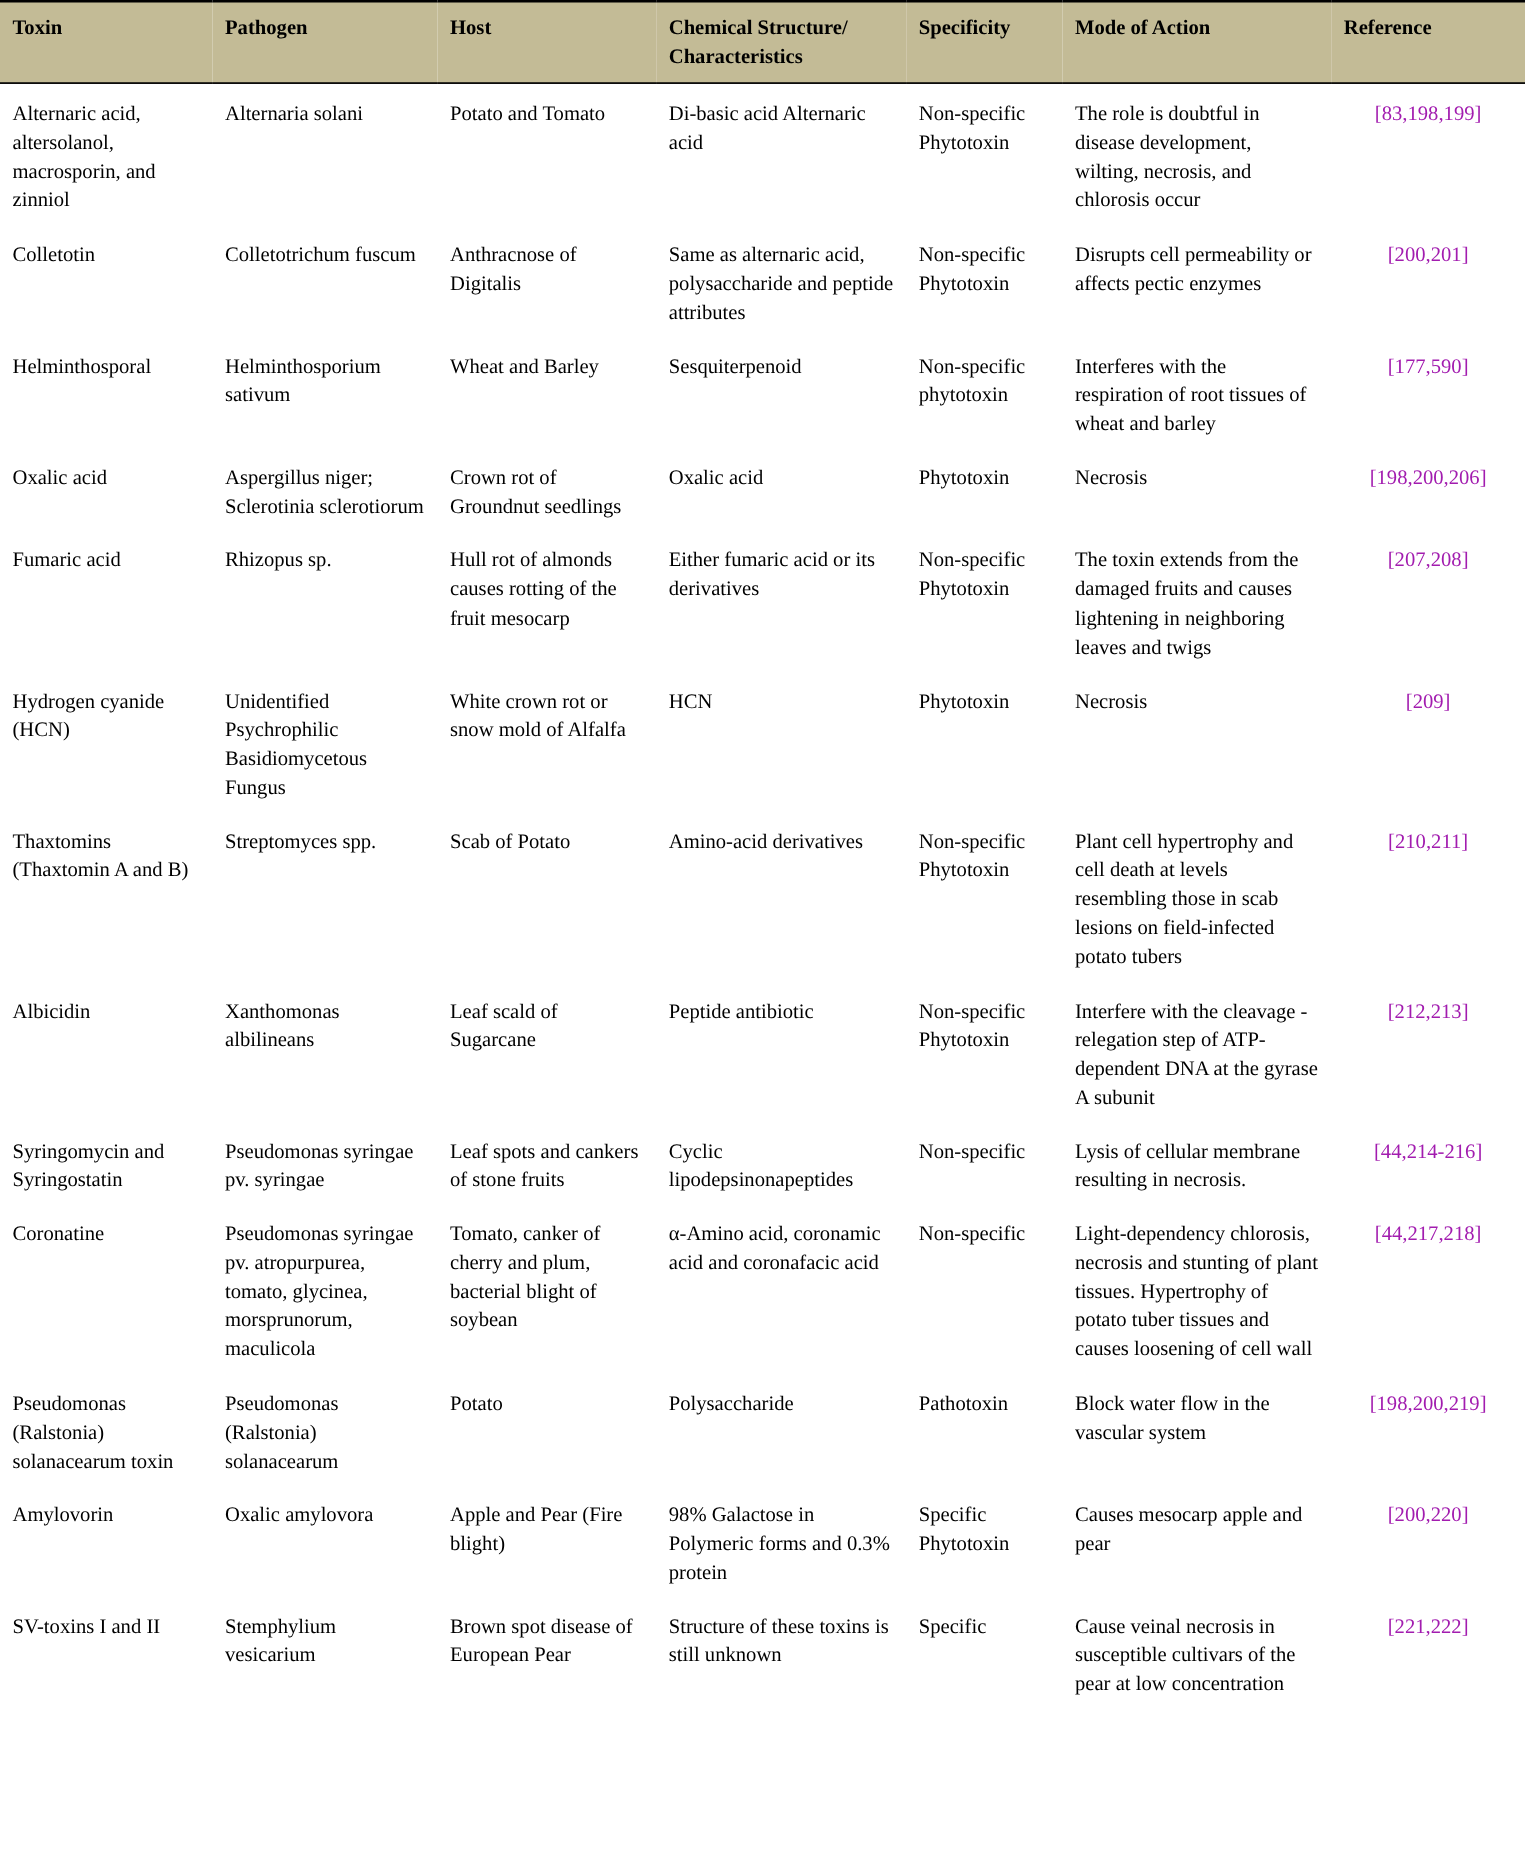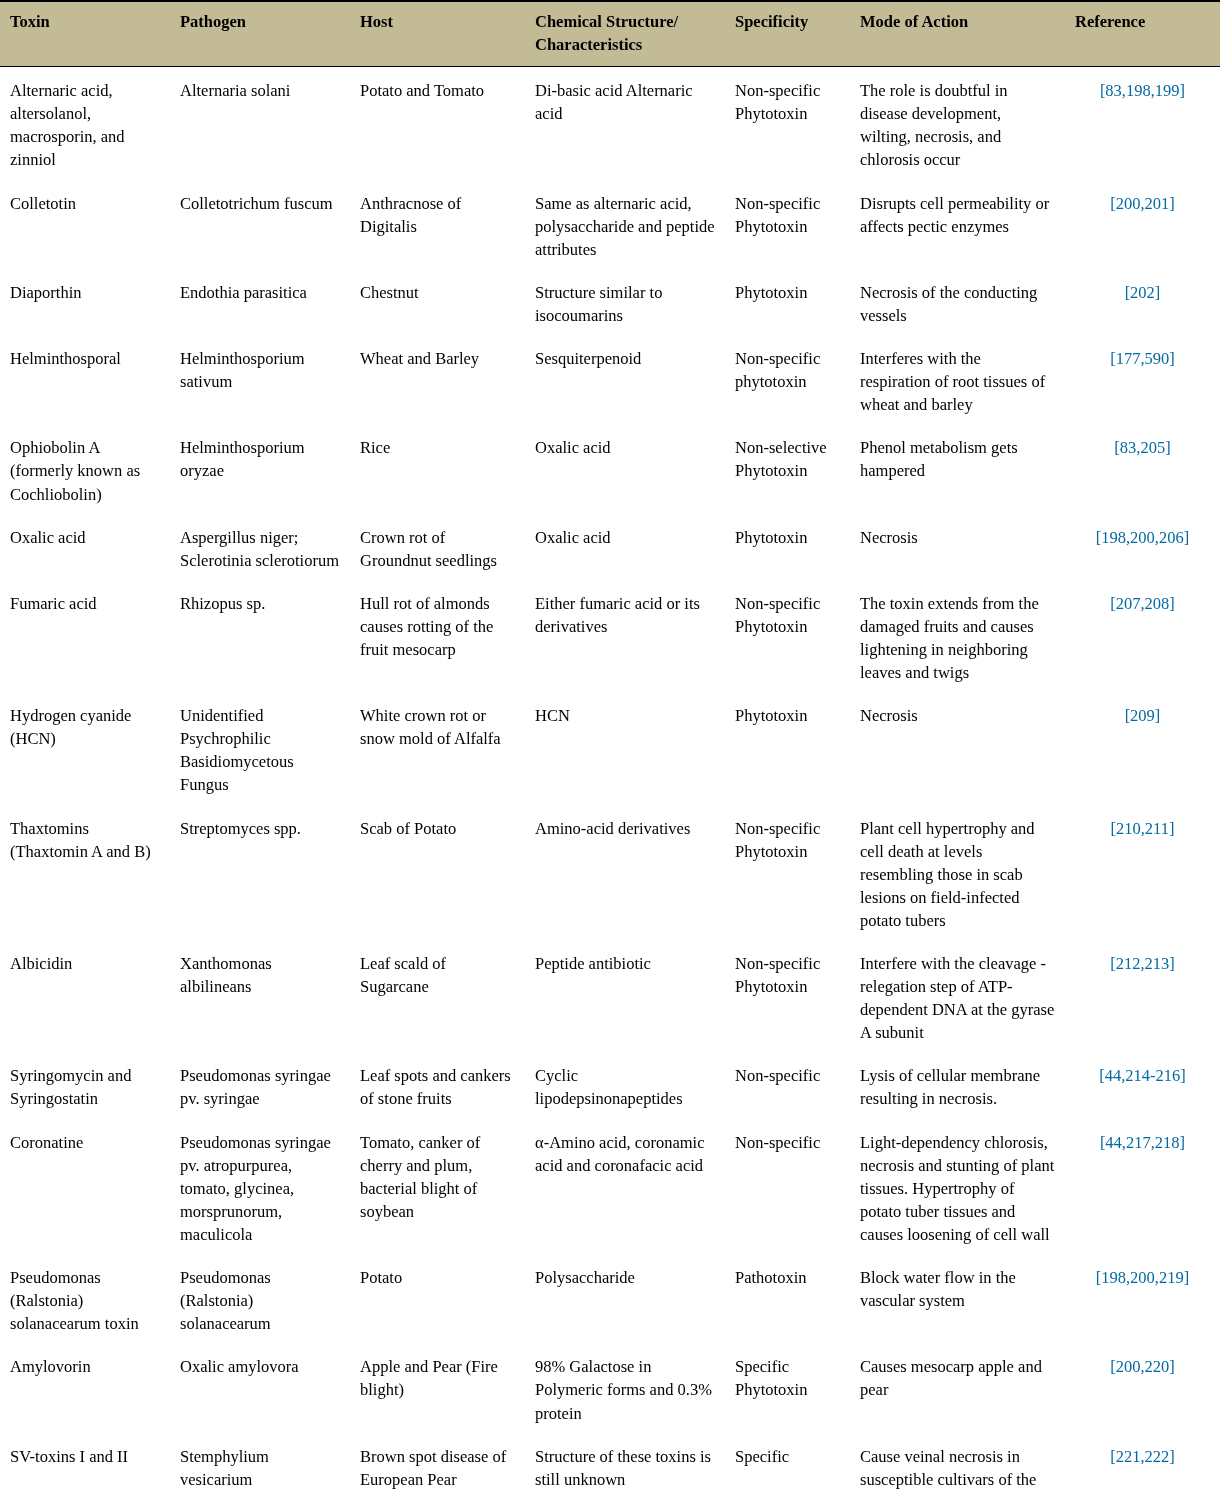--- a/index.html
+++ b/index.html
@@ -50,21 +50,21 @@
   }
   col.c-toxin   { width: 170px; }
   col.c-path    { width: 180px; }
   col.c-host    { width: 175px; }
   col.c-chem    { width: 200px; }
   col.c-spec    { width: 125px; }
   col.c-moa     { width: 215px; }
   col.c-ref     { width: 155px; }
   .ital { }
   .ref {
-    color: #0369a1;
+    color: #a21caf;
     text-align: center;
     white-space: nowrap;
     display: block;
   }
   td.ref-cell { text-align: center; }
 </style>
 </head>
 <body>
 
 <div class="page">
@@ -106,53 +106,31 @@
           <td><span class="ital">Colletotrichum fuscum</span></td>
           <td>Anthracnose of <span class="ital">Digitalis</span></td>
           <td>Same as alternaric acid, polysaccharide and peptide attributes</td>
           <td>Non-specific Phytotoxin</td>
           <td>Disrupts cell permeability or affects pectic enzymes</td>
           <td class="ref-cell">
             <span class="ref">[200,201]</span>
           </td>
         </tr>
         <tr>
-          <td>Diaporthin</td>
-          <td><span class="ital">Endothia parasitica</span></td>
-          <td>Chestnut</td>
-          <td>Structure similar to isocoumarins</td>
-          <td>Phytotoxin</td>
-          <td>Necrosis of the conducting vessels</td>
-          <td class="ref-cell">
-            <span class="ref">[202]</span>
-          </td>
-        </tr>
-        <tr>
           <td>Helminthosporal</td>
           <td><span class="ital">Helminthosporium sativum</span></td>
           <td>Wheat and Barley</td>
           <td>Sesquiterpenoid</td>
           <td>Non-specific phytotoxin</td>
           <td>Interferes with the respiration of root tissues of wheat and barley</td>
           <td class="ref-cell">
             <span class="ref">[177,590]</span>
           </td>
         </tr>
         <tr>
-          <td>Ophiobolin A (formerly known as Cochliobolin)</td>
-          <td><span class="ital">Helminthosporium oryzae</span></td>
-          <td>Rice</td>
-          <td>Oxalic acid</td>
-          <td>Non-selective Phytotoxin</td>
-          <td>Phenol metabolism gets hampered</td>
-          <td class="ref-cell">
-            <span class="ref">[83,205]</span>
-          </td>
-        </tr>
-        <tr>
           <td>Oxalic acid</td>
           <td><span class="ital">Aspergillus niger; Sclerotinia sclerotiorum</span></td>
           <td>Crown rot of Groundnut seedlings</td>
           <td>Oxalic acid</td>
           <td>Phytotoxin</td>
           <td>Necrosis</td>
           <td class="ref-cell">
             <span class="ref">[198,200,206]</span>
           </td>
         </tr>

